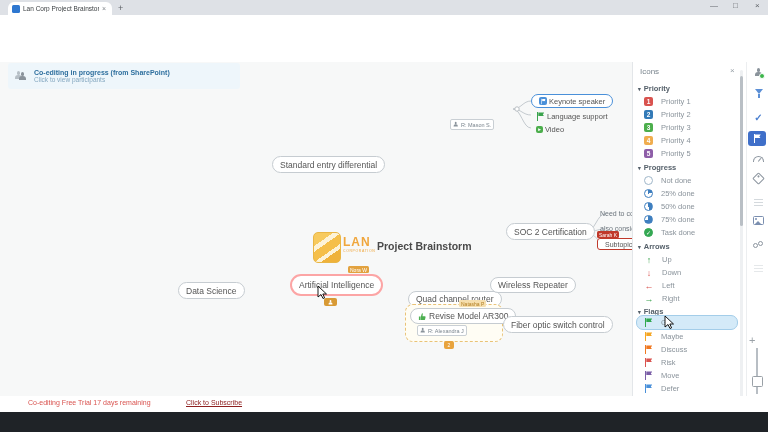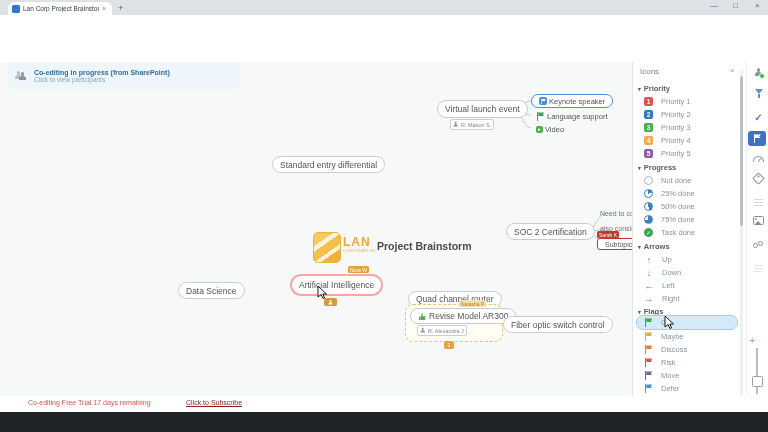--- a/index.html
+++ b/index.html
@@ -216,23 +216,20 @@
   </span>
   <span id="bannertxt">
     <div class="t1">Co-editing in progress (from SharePoint)</div>
     <div class="t2">Click to view participants</div>
   </span>
 </div>
 
 <div class="pill" style="left:272px;top:156px;height:17px">
   <span>Standard entry differential</span>
 </div>
-<div class="pill" style="left:437px;top:100px;height:18px">
-  <span>Virtual launch event</span>
-</div>
 <div class="rtag" style="left:450px;top:119px">
   <span class="person"></span>
   <span>R: Mason S.</span>
 </div>
 <div class="pill" style="left:531px;top:94px;height:14px;font-size:7.5px;border:1.6px solid #4a90d9;border-radius:7px">
   <span class="sq" style="width:8px;height:8px;background:#4a90d9">
         <span class="flagc" style="color:#fff;transform:scale(.6)"></span>
       </span>
   <span>Keynote speaker</span>
 </div>
@@ -280,20 +277,23 @@
         <path d="M1,5 h1.8 v4 H1 z M3.2,5 l1,-3 q.5,-1.2 1.2,-.3 l-.4,3 h2.6 q1,0 .8,1.1 l-.6,2.4 q-.2,.8 -1.1,.8 H3.2 z" fill="#4caf50"></path>
       </svg>
   <span>Revise Model AR300</span>
 </div>
 <div class="rtag" style="left:417px;top:325px">
   <span class="person"></span>
   <span>R: Alexandra J</span>
 </div>
 <div class="abs" style="left:444px;top:341px;width:10px;height:8px;background:#e8a33d;border-radius:2px;color:#fff;font-size:5px;display:flex;align-items:center;justify-content:center">2</div>
 
+<div class="pill" style="left:490px;top:277px;height:16px">
+  <span>Wireless Repeater</span>
+</div>
 <div class="pill" style="left:503px;top:316px;height:17px">
   <span>Fiber optic switch control</span>
 </div>
 
 <div id="panel" class="abs"></div>
 <div id="stripbg" class="abs"></div>
 
 <span class="abs" style="left:640px;top:67px;font-size:8px;color:#7a858e">Icons</span>
 <span class="abs" style="left:730px;top:66px;font-size:8px;color:#98a1a8">×</span>
 

